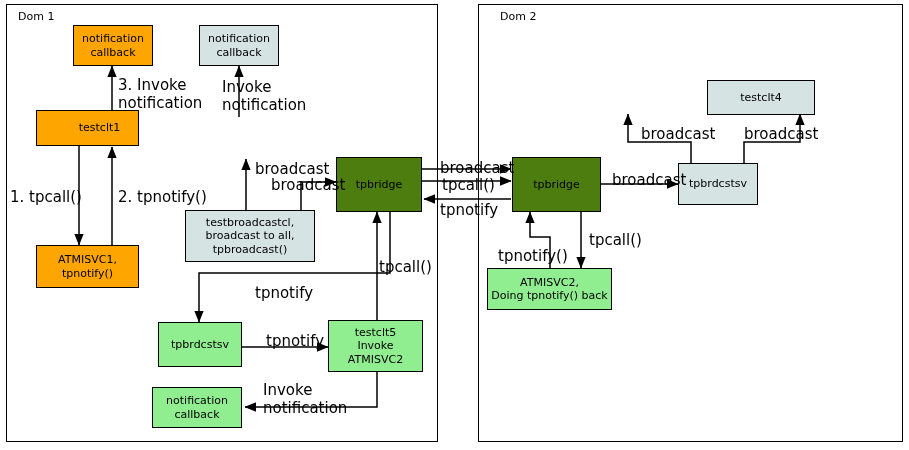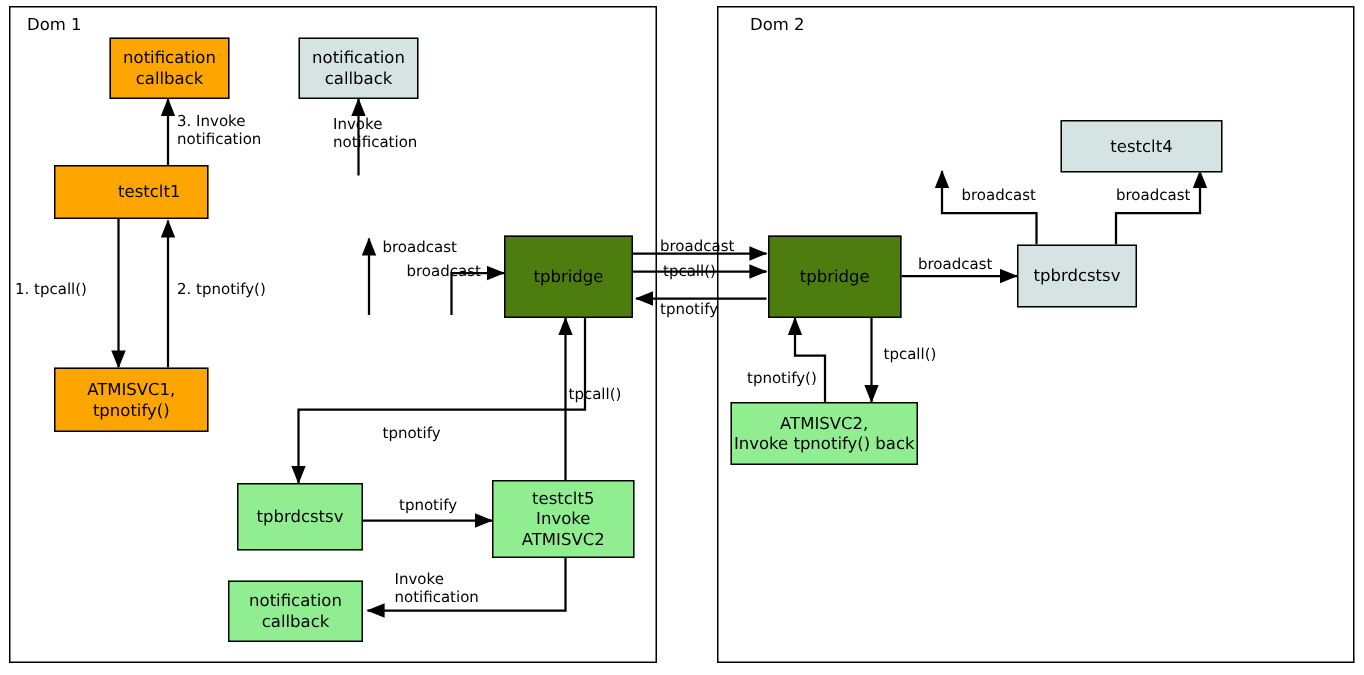--- a/index.html
+++ b/index.html
@@ -26,21 +26,21 @@
   .white{background:#4d7c0f;}
   .frame{
     position:absolute;box-sizing:border-box;
     border:1.6px solid #000;background:transparent;z-index:1;
   }
   .frame-label{
     position:absolute;font-size:11px;color:#000;z-index:2;
     font-family:"DejaVu Sans", sans-serif;white-space:nowrap;
   }
   .edge-label{
-    position:absolute;font-size:10px;color:#000;z-index:4;
+    position:absolute;font-size:15px;color:#000;z-index:4;
     font-family:"DejaVu Sans", sans-serif;white-space:pre-line;
     line-height:1.22;background:transparent;
   }
 </style>
 </head>
 <body>
 
 <div id="stage">
 
   <div class="frame" style="left:6px;top:4px;width:432px;height:438px;"></div>
@@ -100,41 +100,44 @@
 
   <div class="node orange" style="left:36px;top:110px;width:103px;height:36px;padding-left:24px;">testclt1</div>
 
   <div class="node orange" style="left:36px;top:245px;width:103px;height:43px;">ATMISVC1,
 tpnotify()</div>
 
   <div class="node blue" style="left:199px;top:25px;width:80px;height:41px;">notification
 callback</div>
 
 
+  <div class="node blue" style="left:185px;top:210px;width:130px;height:52px;">testbroadcastcl,
+broadcast to all,
+tpbroadcast()</div>
 
   <div class="node white" style="left:336px;top:157px;width:86px;height:55px;">tpbridge</div>
 
   <div class="node green" style="left:158px;top:322px;width:84px;height:45px;">tpbrdcstsv</div>
 
   <div class="node green" style="left:328px;top:320px;width:95px;height:52px;">testclt5
 Invoke
 ATMISVC2</div>
 
   <div class="node green" style="left:152px;top:387px;width:90px;height:41px;">notification
 callback</div>
 
 
   <div class="node blue" style="left:707px;top:80px;width:108px;height:35px;">testclt4</div>
 
   <div class="node white" style="left:512px;top:157px;width:89px;height:55px;">tpbridge</div>
 
   <div class="node blue" style="left:678px;top:163px;width:80px;height:42px;">tpbrdcstsv</div>
 
   <div class="node green" style="left:487px;top:268px;width:125px;height:42px;">ATMISVC2,
-Invoke tpnotify() back</div>
+Doing tpnotify() back</div>
 
   <div class="edge-label" style="left:118px;top:76px;">3. Invoke
 notification</div>
 
   <div class="edge-label" style="left:10px;top:188px;">1. tpcall()</div>
 
   <div class="edge-label" style="left:118px;top:188px;">2. tpnotify()</div>
 
   <div class="edge-label" style="left:222px;top:78px;">Invoke
 notification</div>

